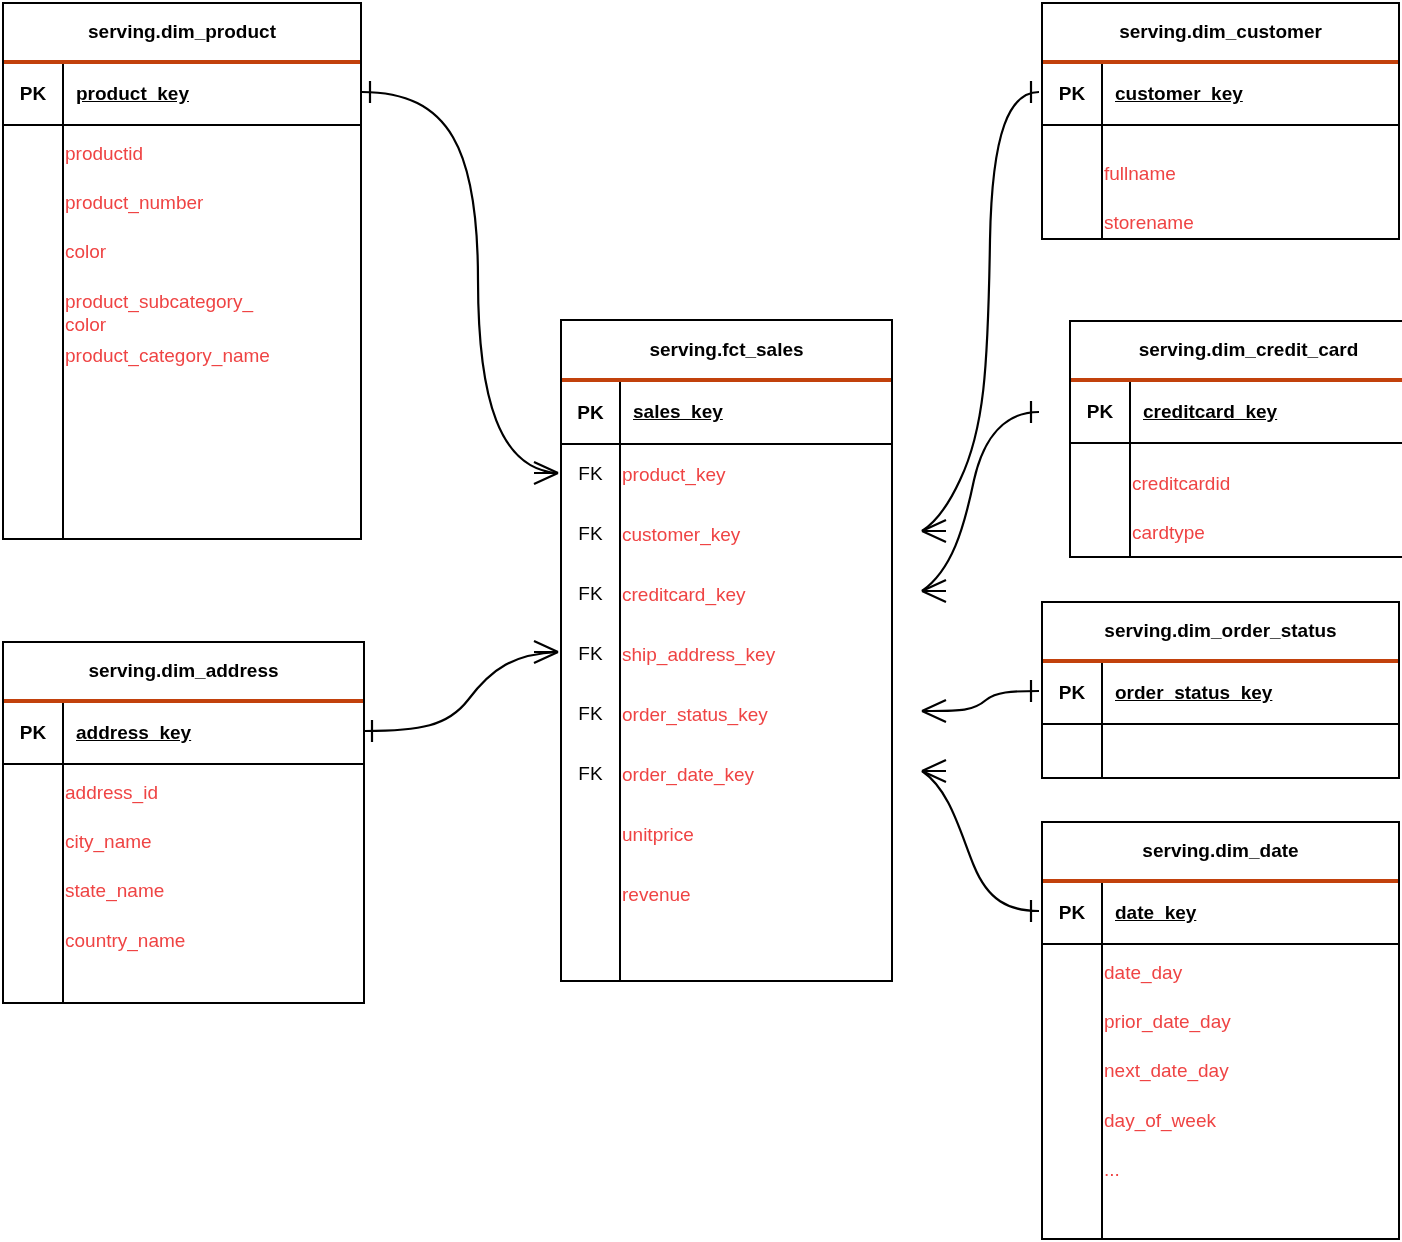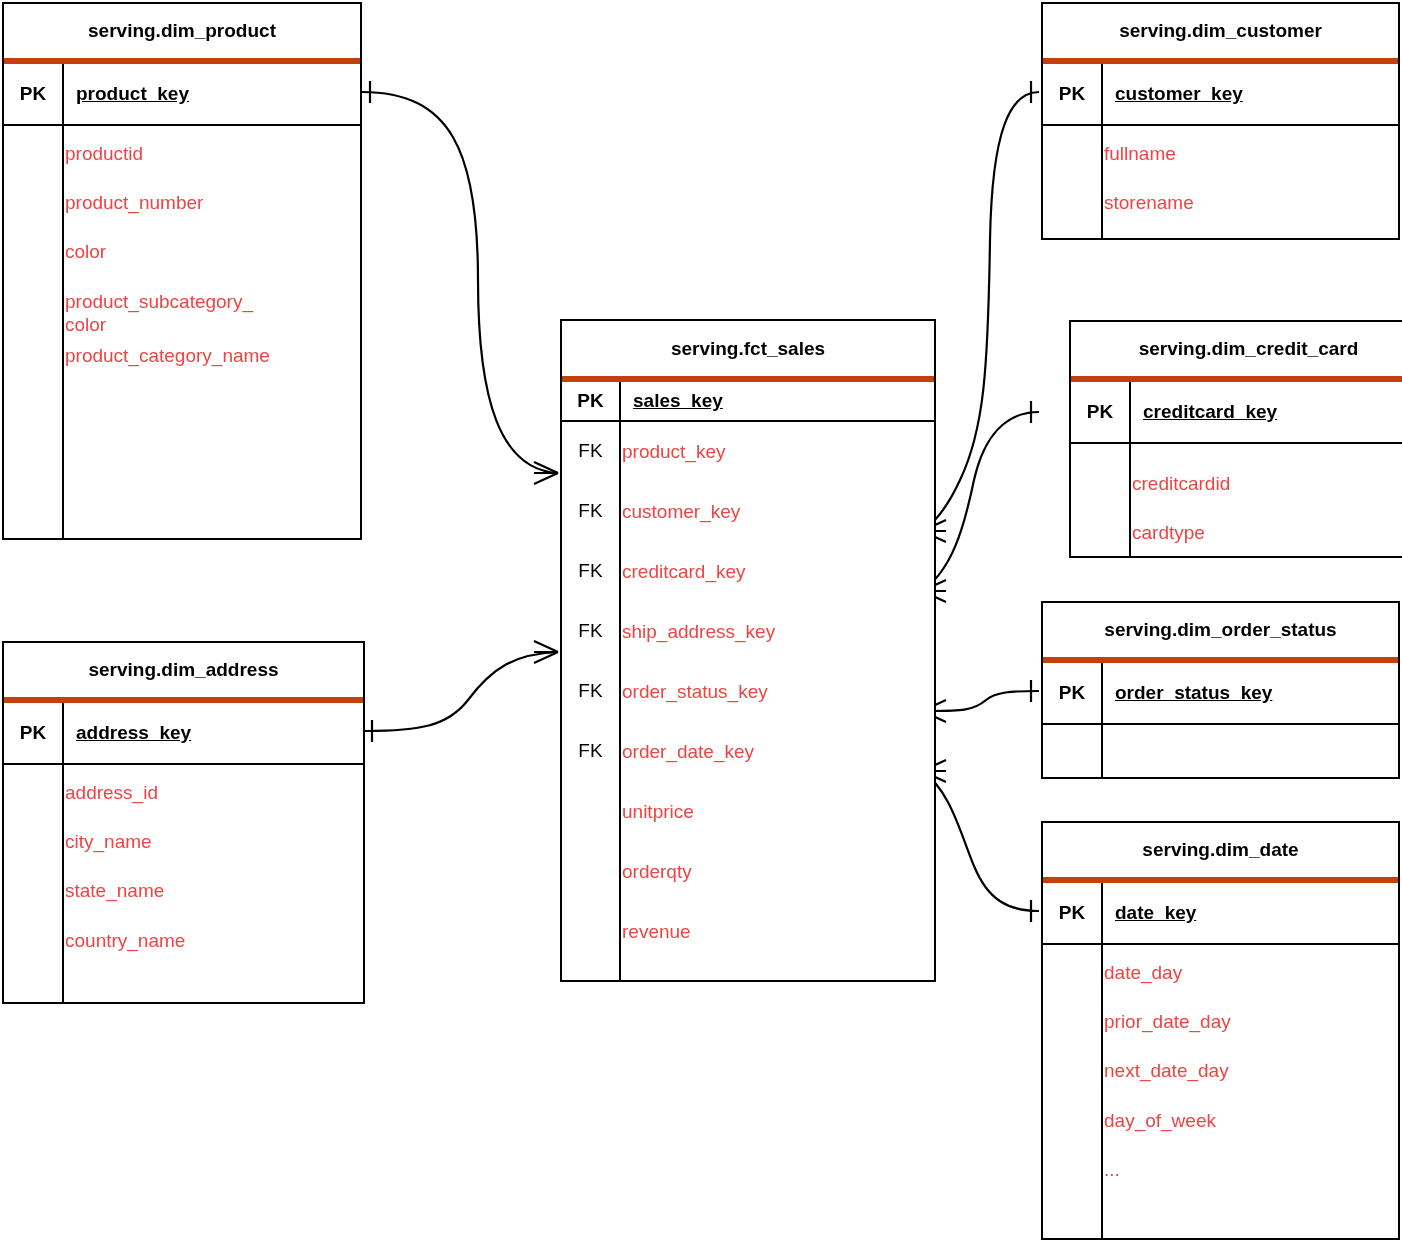--- a/index.html
+++ b/index.html
@@ -22,21 +22,21 @@
     background: #ffffff;
     z-index: 2;
   }
   .ent-title {
     box-sizing: border-box;
     width: 100%;
     text-align: center;
     font-weight: bold;
     font-size: 19px;
     color: #000000;
-    border-bottom: 6px solid #c2410c;
+    border-bottom: 4px solid #c2410c;
     display: flex;
     align-items: center;
     justify-content: center;
   }
   .ent-body {
     display: flex;
     flex-direction: column;
     width: 100%;
   }
   .key-section {
@@ -183,21 +183,21 @@
         <div class="vcol" style="padding-top:16px;">
           <div class="attr" style="padding-bottom:26px;">address_id</div>
           <div class="attr" style="padding-bottom:26px;">city_name</div>
           <div class="attr" style="padding-bottom:26px;">state_name</div>
           <div class="attr">country_name</div>
         </div>
       </div>
     </div>
   </div>
 
-  <div class="entity" style="left:560px; top:319px; width:376px; height:663px;">
+  <div class="entity" style="left:560px; top:319px; width:333px; height:663px;">
     <div class="ent-title" style="height:61px;">serving.fct_sales</div>
     <div class="ent-body" style="height:598px;">
       <div class="key-section" style="height:61px;">
         <div class="kcol" style="width:59px;">PK</div>
         <div class="vcol">
           <div class="pk-name">sales_key</div>
         </div>
       </div>
       <div class="attr-section">
         <div class="kcol" style="width:59px; display:flex; flex-direction:column; justify-content:flex-start; align-items:center; padding-top:18px; font-weight:normal;">
@@ -209,40 +209,39 @@
           <div style="height:60px; font-size:19px;">FK</div>
         </div>
         <div class="vcol" style="padding-top:18px;">
           <div class="attr" style="height:60px;">product_key</div>
           <div class="attr" style="height:60px;">customer_key</div>
           <div class="attr" style="height:60px;">creditcard_key</div>
           <div class="attr" style="height:60px;">ship_address_key</div>
           <div class="attr" style="height:60px;">order_status_key</div>
           <div class="attr" style="height:60px;">order_date_key</div>
           <div class="attr" style="height:60px;">unitprice</div>
-          <div class="attr" style="height:60px;">orderqty</div>
           <div class="attr" style="height:60px;">revenue</div>
         </div>
       </div>
     </div>
   </div>
 
   <div class="entity" style="left:1041px; top:2px; width:359px; height:238px;">
     <div class="ent-title" style="height:60px;">serving.dim_customer</div>
     <div class="ent-body" style="height:174px;">
       <div class="key-section" style="height:60px;">
         <div class="kcol" style="width:60px;">PK</div>
         <div class="vcol">
           <div class="pk-name">customer_key</div>
         </div>
       </div>
       <div class="attr-section">
         <div class="kcol" style="width:60px;"></div>
         <div class="vcol" style="padding-top:16px;">
-          <div class="attr" style="padding-bottom:26px;">fullname</div>
+          <div class="attr" style="padding-bottom:26px;margin-top:20px;">fullname</div>
           <div class="attr">storename</div>
         </div>
       </div>
     </div>
   </div>
 
   <div class="entity" style="left:1041px; top:320px; width:359px; height:238px;margin-left:28px;">
     <div class="ent-title" style="height:60px;">serving.dim_credit_card</div>
     <div class="ent-body" style="height:174px;">
       <div class="key-section" style="height:60px;">

